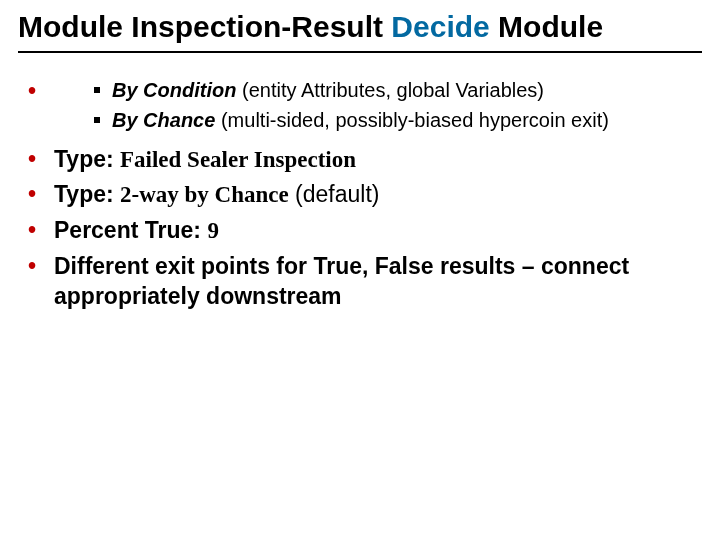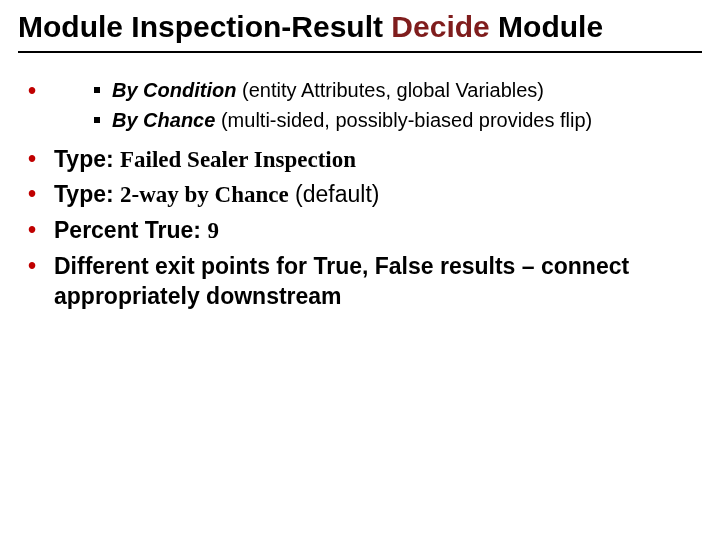--- a/index.html
+++ b/index.html
@@ -19,21 +19,21 @@
   }
   .title {
     font-size: 30px;
     font-weight: bold;
     line-height: 1.15;
     padding-bottom: 6px;
     border-bottom: 2px solid #000;
     margin-bottom: 24px;
   }
   .title .accent {
-    color: #7f1d1d;
+    color: #0369a1;
     margin-top: 17px;
   }
   ul.level1 {
     list-style: none;
     margin: 0;
     padding: 0 0 0 10px;
   }
   ul.level1 > li {
     position: relative;
     padding-left: 26px;
@@ -93,21 +93,21 @@
   </div>
 
   <ul class="level1">
 
     <li>
       <ul class="level2">
         <li>
           <span class="italic">By Condition</span><span> (entity Attributes, global Variables)</span>
         </li>
         <li>
-          <span class="italic">By Chance</span><span> (multi-sided, possibly-biased provides flip)</span>
+          <span class="italic">By Chance</span><span> (multi-sided, possibly-biased hypercoin exit)</span>
         </li>
       </ul>
     </li>
 
     <li class="tight">
       <span>Type: </span><span class="mono">Failed Sealer Inspection</span>
     </li>
 
     <li class="tight">
       <span>Type: </span><span class="mono">2-way by Chance</span><span class="normal"> (default)</span>

